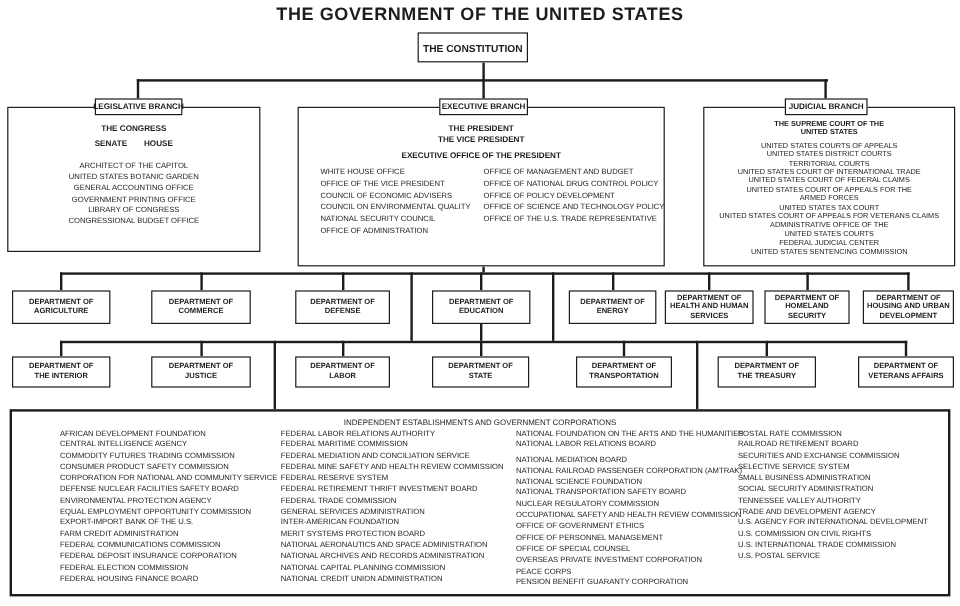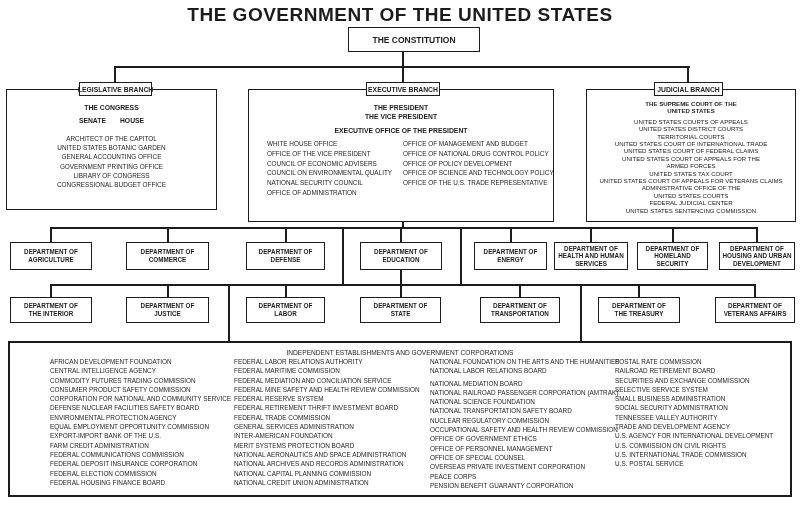--- a/index.html
+++ b/index.html
@@ -1,23 +1,23 @@
 <!DOCTYPE html>
 <html><head>
 <meta charset="utf-8">
 <style>
   html,body{margin:0;padding:0;background:#fff;}
   #stage{position:relative;width:800px;height:505px;background:#fff;overflow:hidden;
          font-family:"Liberation Sans",sans-serif;color:#1c1c1c;}
   .h{position:absolute;height:2px;background:#1c1c1c;}
   .v{position:absolute;width:2px;background:#1c1c1c;}
   #main-title{position:absolute;top:4px;left:0;width:100%;text-align:center;
-              font-size:19px;font-weight:bold;letter-spacing:.5px;}
+              font-size:15px;font-weight:bold;letter-spacing:.5px;}
   .box{position:absolute;border:1.5px solid #1c1c1c;background:#fff;box-sizing:border-box;}
-  #constitution-box{left:348px;top:27px;width:132px;height:25px;display:flex;align-items:center;
+  #constitution-box{left:348px;top:27px;width:92px;height:25px;display:flex;align-items:center;
                     justify-content:center;font-size:8.5px;font-weight:bold;}
   .branch-outer{z-index:1;}
   #leg-box{left:6px;top:89px;width:211px;height:121px;}
   #exec-box{left:248px;top:89px;width:306px;height:133px;}
   #jud-box{left:586px;top:89px;width:210px;height:133px;}
   .branch-label{z-index:3;display:flex;align-items:center;justify-content:center;
                 font-size:6.8px;font-weight:bold;white-space:nowrap;}
   #leg-label{left:79px;top:82px;width:73px;height:14px;}
   #exec-label{left:366px;top:82px;width:74px;height:14px;}
   #jud-label{left:654px;top:82px;width:69px;height:14px;}

